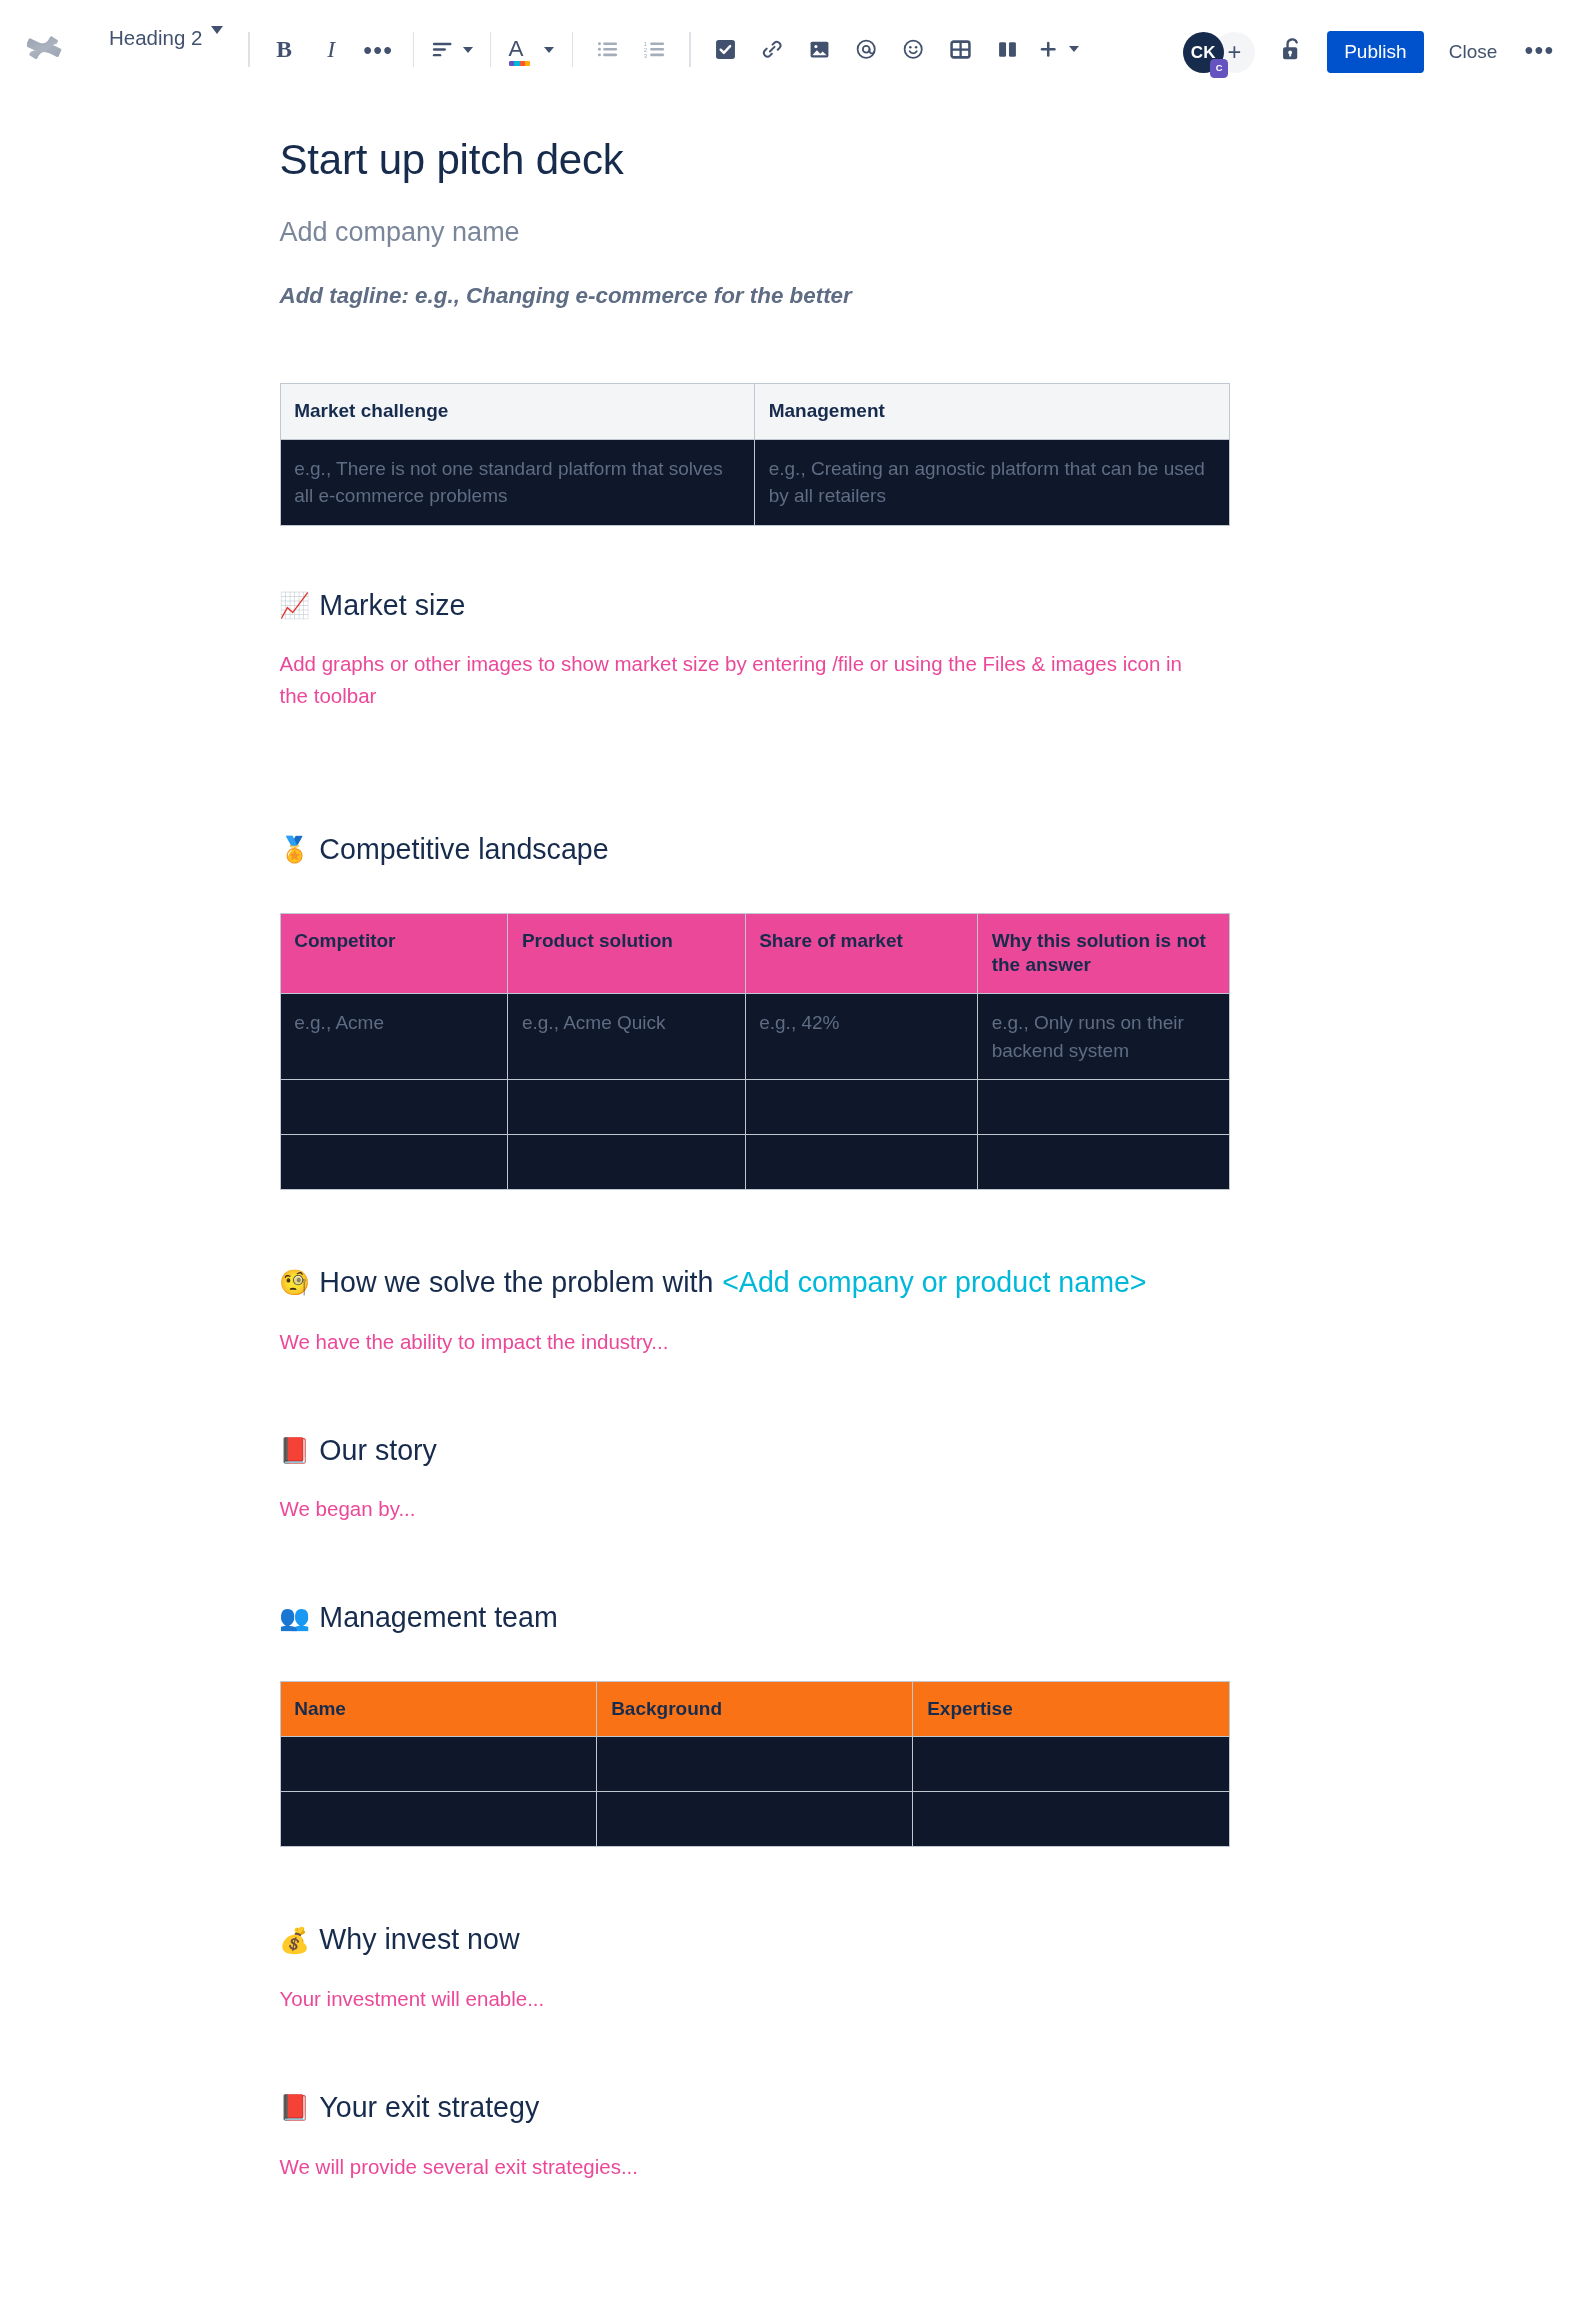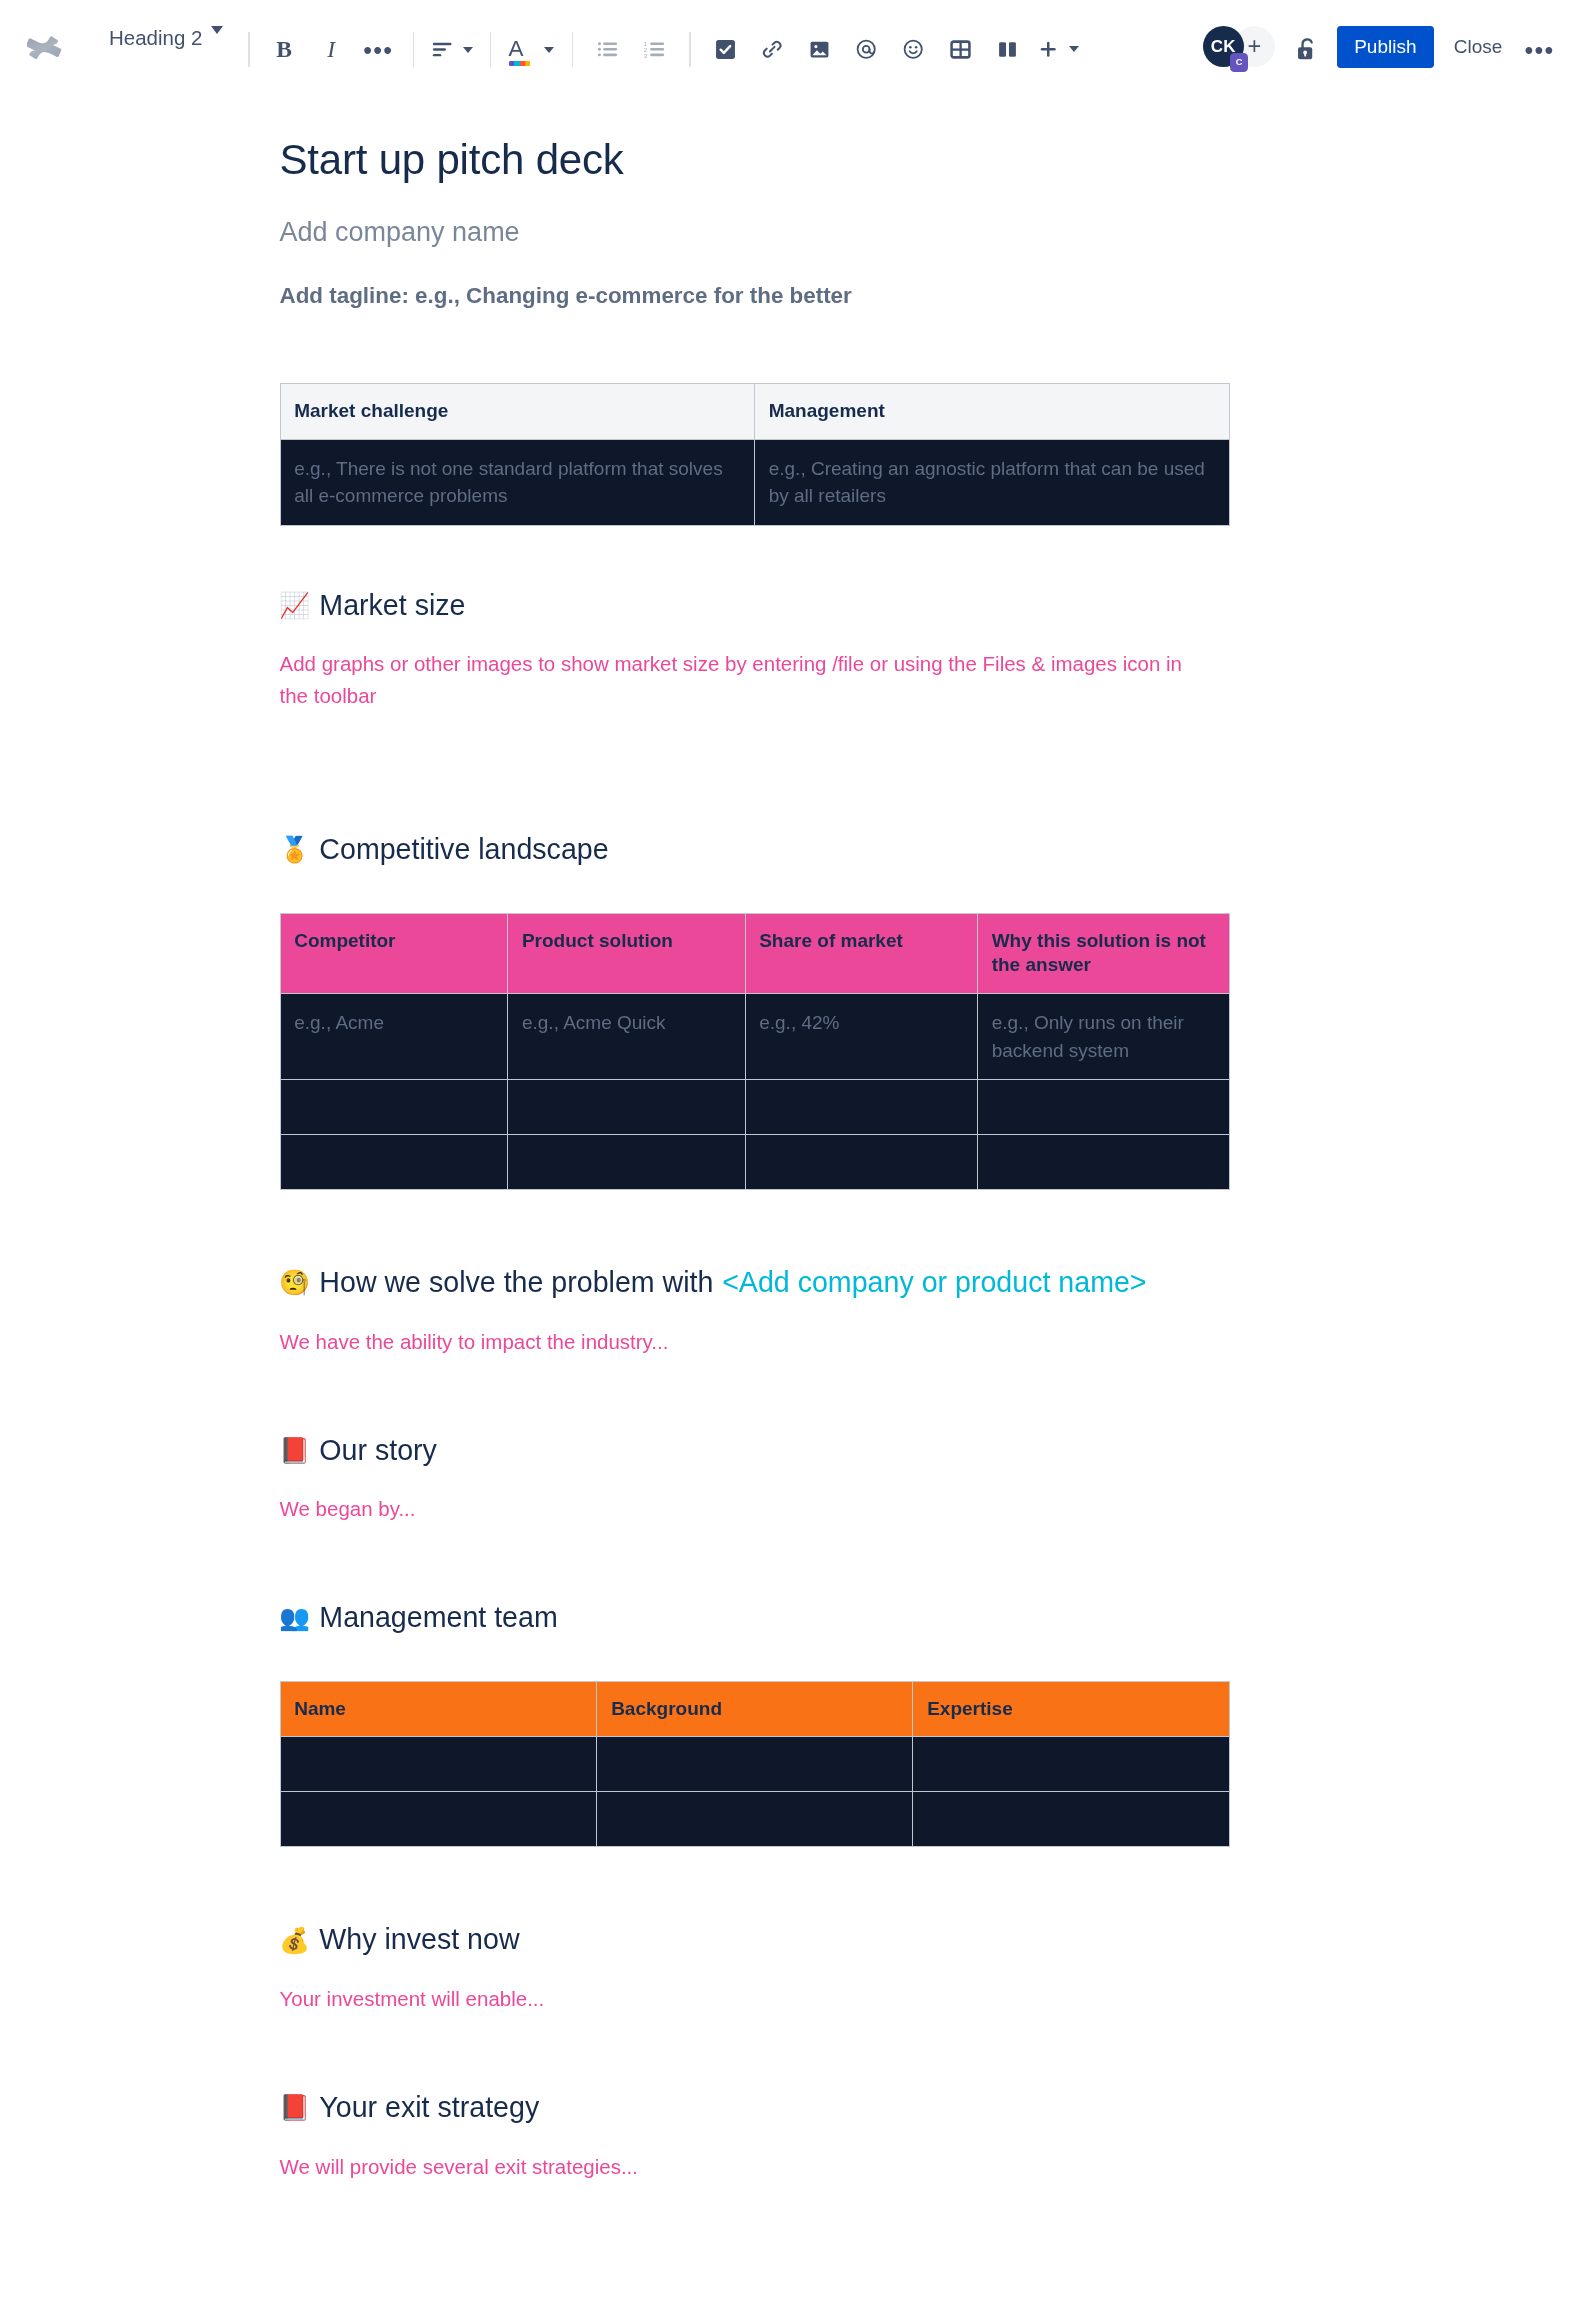--- a/index.html
+++ b/index.html
@@ -18,21 +18,21 @@
     height: 99px;
     width: 1590px;
     background: #FFFFFF;
     display: flex;
     align-items: center;
     padding: 0 27px 0 22.4px;
     position: relative;
   }
 
   .tb-left { display: flex; align-items: center; flex: 1 1 auto; min-width: 0; }
-  .tb-right { display: flex; align-items: flex-start; flex: 0 0 auto; }
+  .tb-right { display: flex; align-items: flex-end; gap: 5px; flex: 0 0 auto; }
 
   .logo {
     width: 47px; height: 47px;
     display: flex; align-items: center; justify-content: center;
     margin-right: 23.6px;
     flex: 0 0 auto;
   }
 
   .tb-btn {
     height: 47px;
@@ -141,20 +141,21 @@
     margin-bottom: 32px;
     line-height: 1.2;
   }
 
   .tagline {
     font-size: 22.4px;
     font-weight: 700;
     color: #5E6C84;
     margin-bottom: 73px;
     line-height: 1.3;
+    font-style: italic;
   }
 
   h2.sec {
     font-size: 28.6px;
     font-weight: 500;
     color: #172B4D;
     line-height: 1.25;
     display: flex;
     align-items: center;
     gap: 8.7px;

